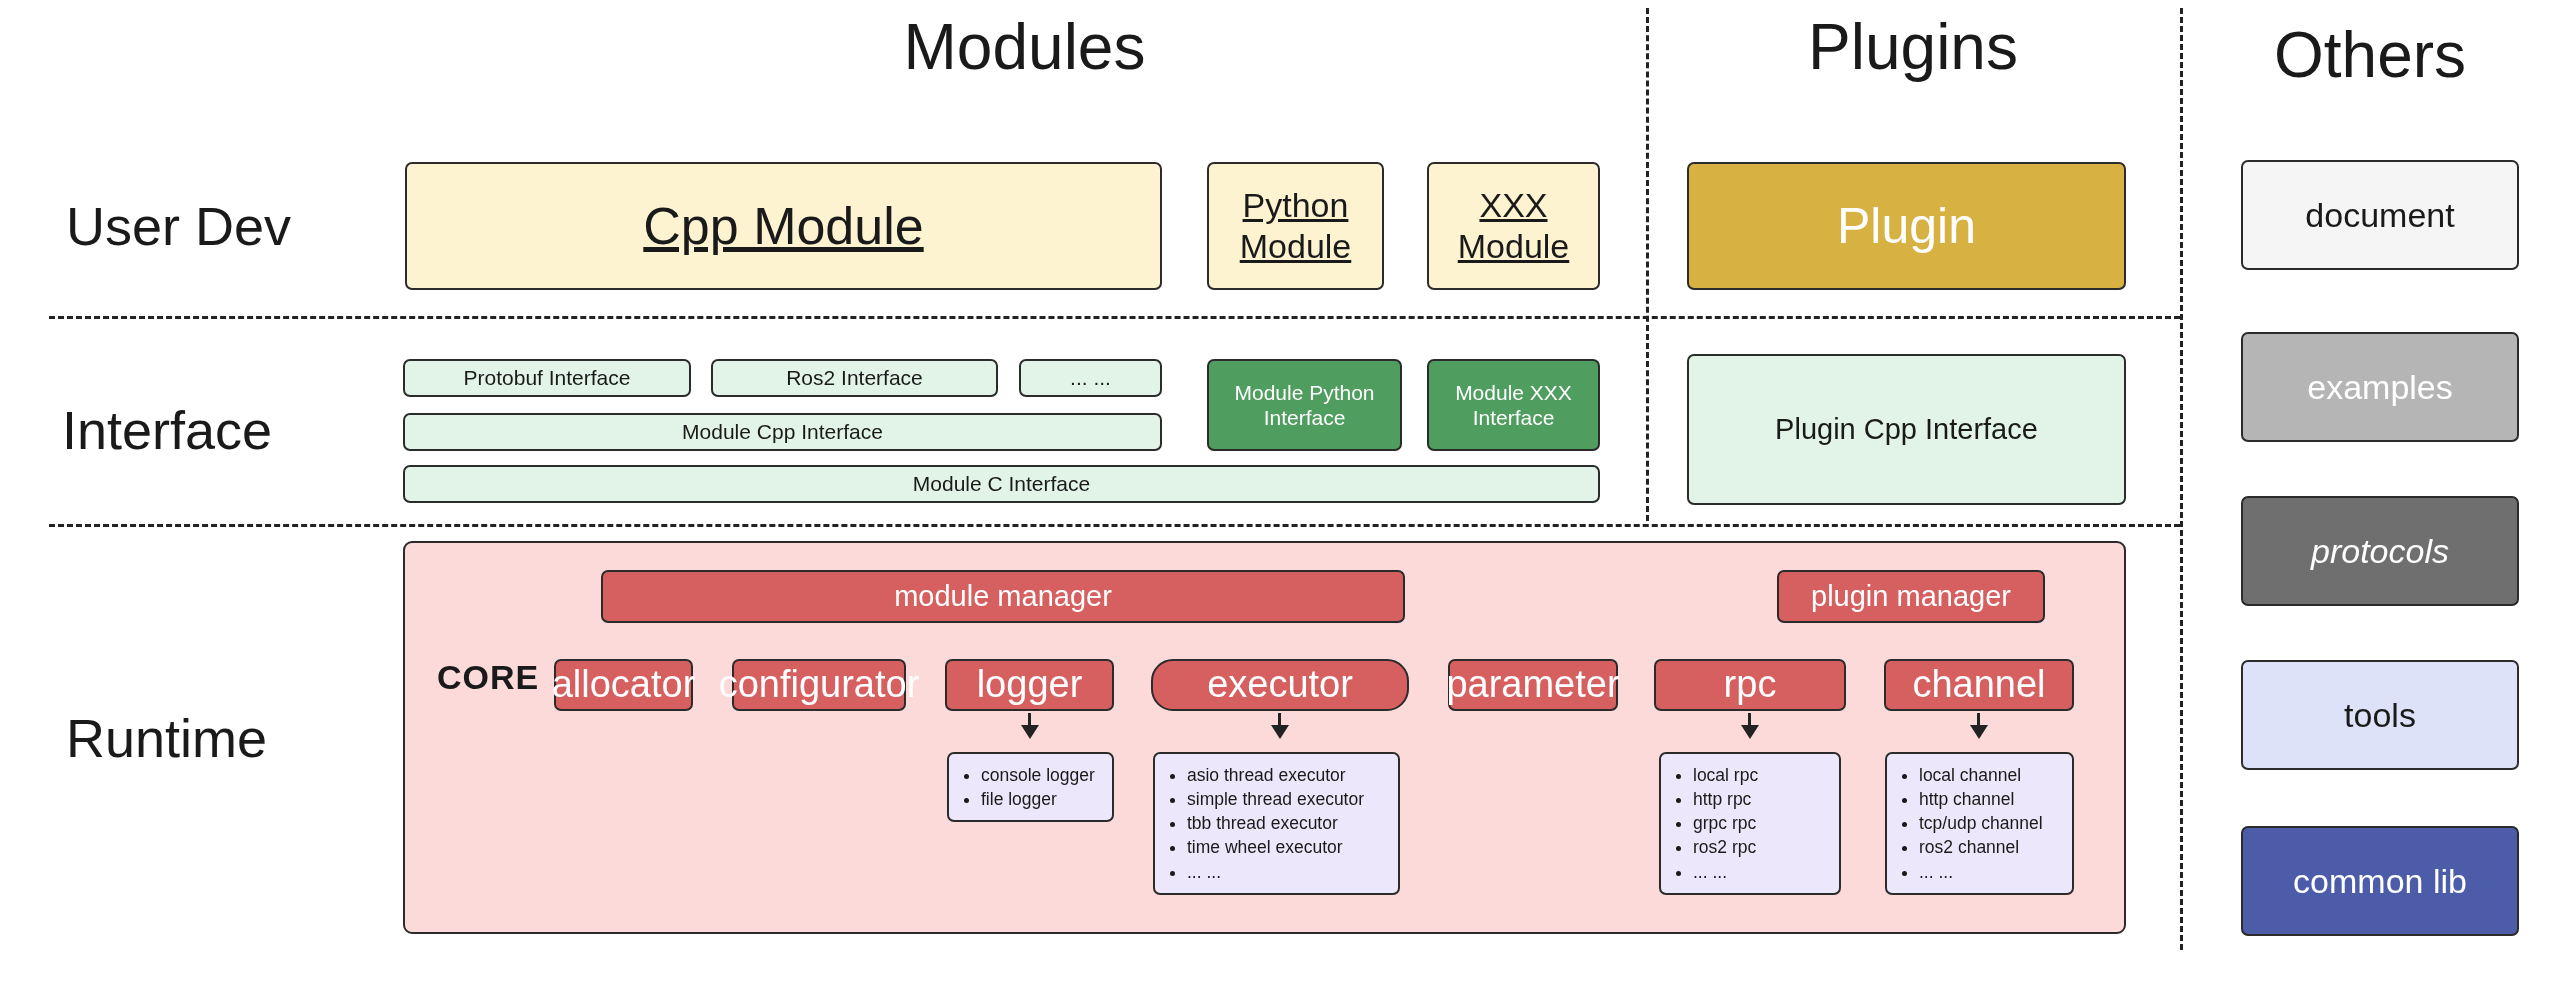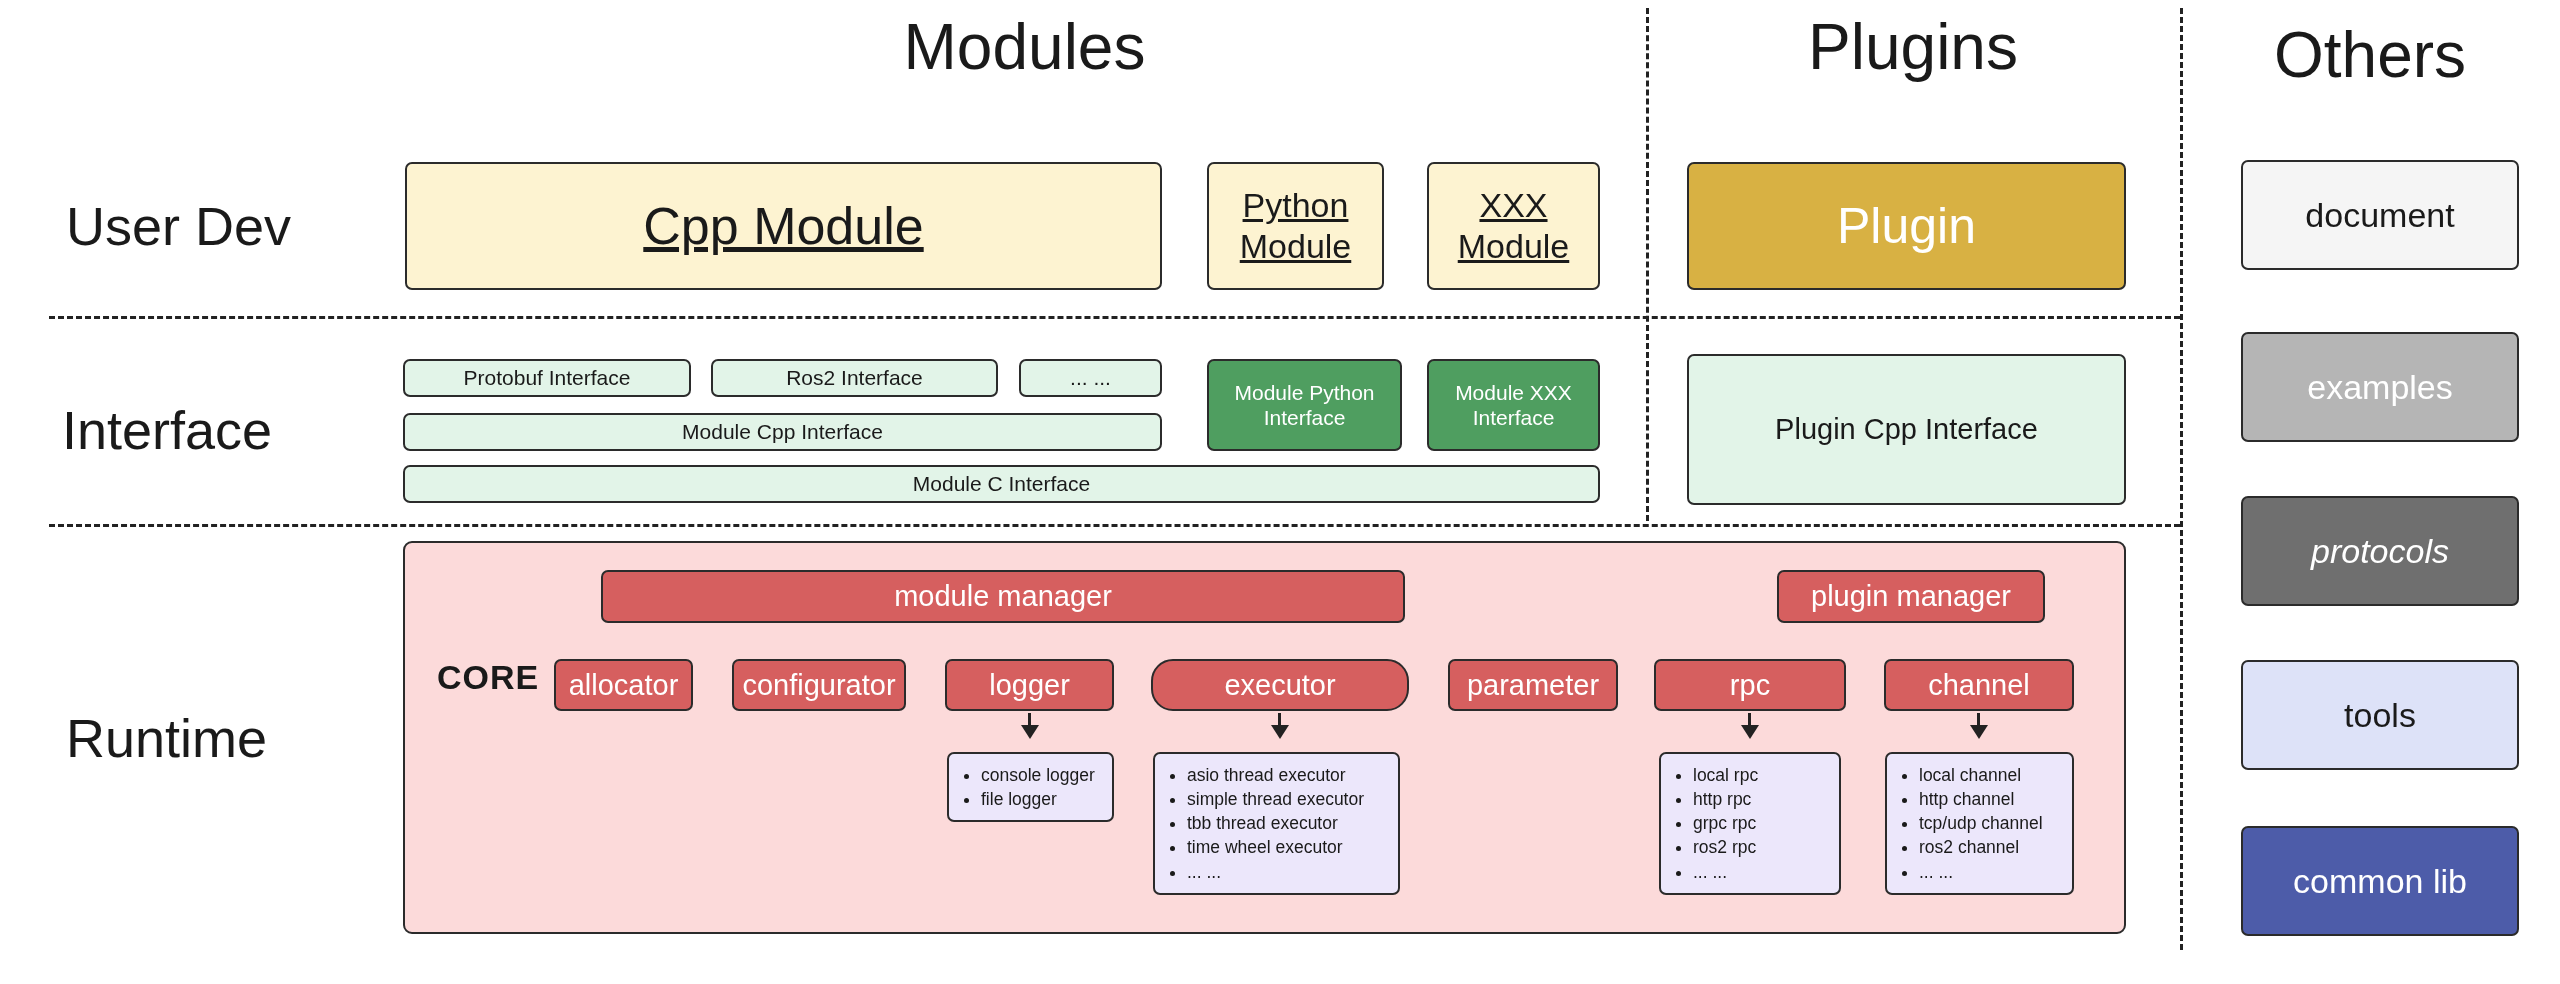--- a/index.html
+++ b/index.html
@@ -49,21 +49,21 @@
 
   
   .core-box { position: absolute; left: 403px; top: 541px; width: 1723px; height: 393px;
               background: #fcdada; border: 2.5px solid #2b2b2b; border-radius: 9px; }
   .core-label { position: absolute; left: 437px; top: 618px; font-size: 34px; font-weight: 700; letter-spacing: 1px; margin-top: 40px; }
 
   .red { background: #d65f5f; color: #ffffff; }
   .b-module-manager { left: 601px;  top: 570px; width: 804px; height: 53px; font-size: 29px; }
   .b-plugin-manager { left: 1777px; top: 570px; width: 268px; height: 53px; font-size: 29px; }
 
-  .comp { top: 659px; height: 52px; font-size: 29px; }
+  .comp { top: 659px; height: 52px; font-size: 38px; }
   .b-allocator    { left: 554px;  width: 139px; }
   .b-configurator { left: 732px;  width: 174px; }
   .b-logger       { left: 945px;  width: 169px; }
   .b-executor     { left: 1151px; width: 258px; border-radius: 22px; }
   .b-parameter    { left: 1448px; width: 170px; }
   .b-rpc          { left: 1654px; width: 192px; }
   .b-channel      { left: 1884px; width: 190px; }
 
   .arrow { position: absolute; top: 713px; width: 3px; height: 22px; background: #222; }
   .arrow::after { content: ""; position: absolute; left: 50%; transform: translateX(-50%);

